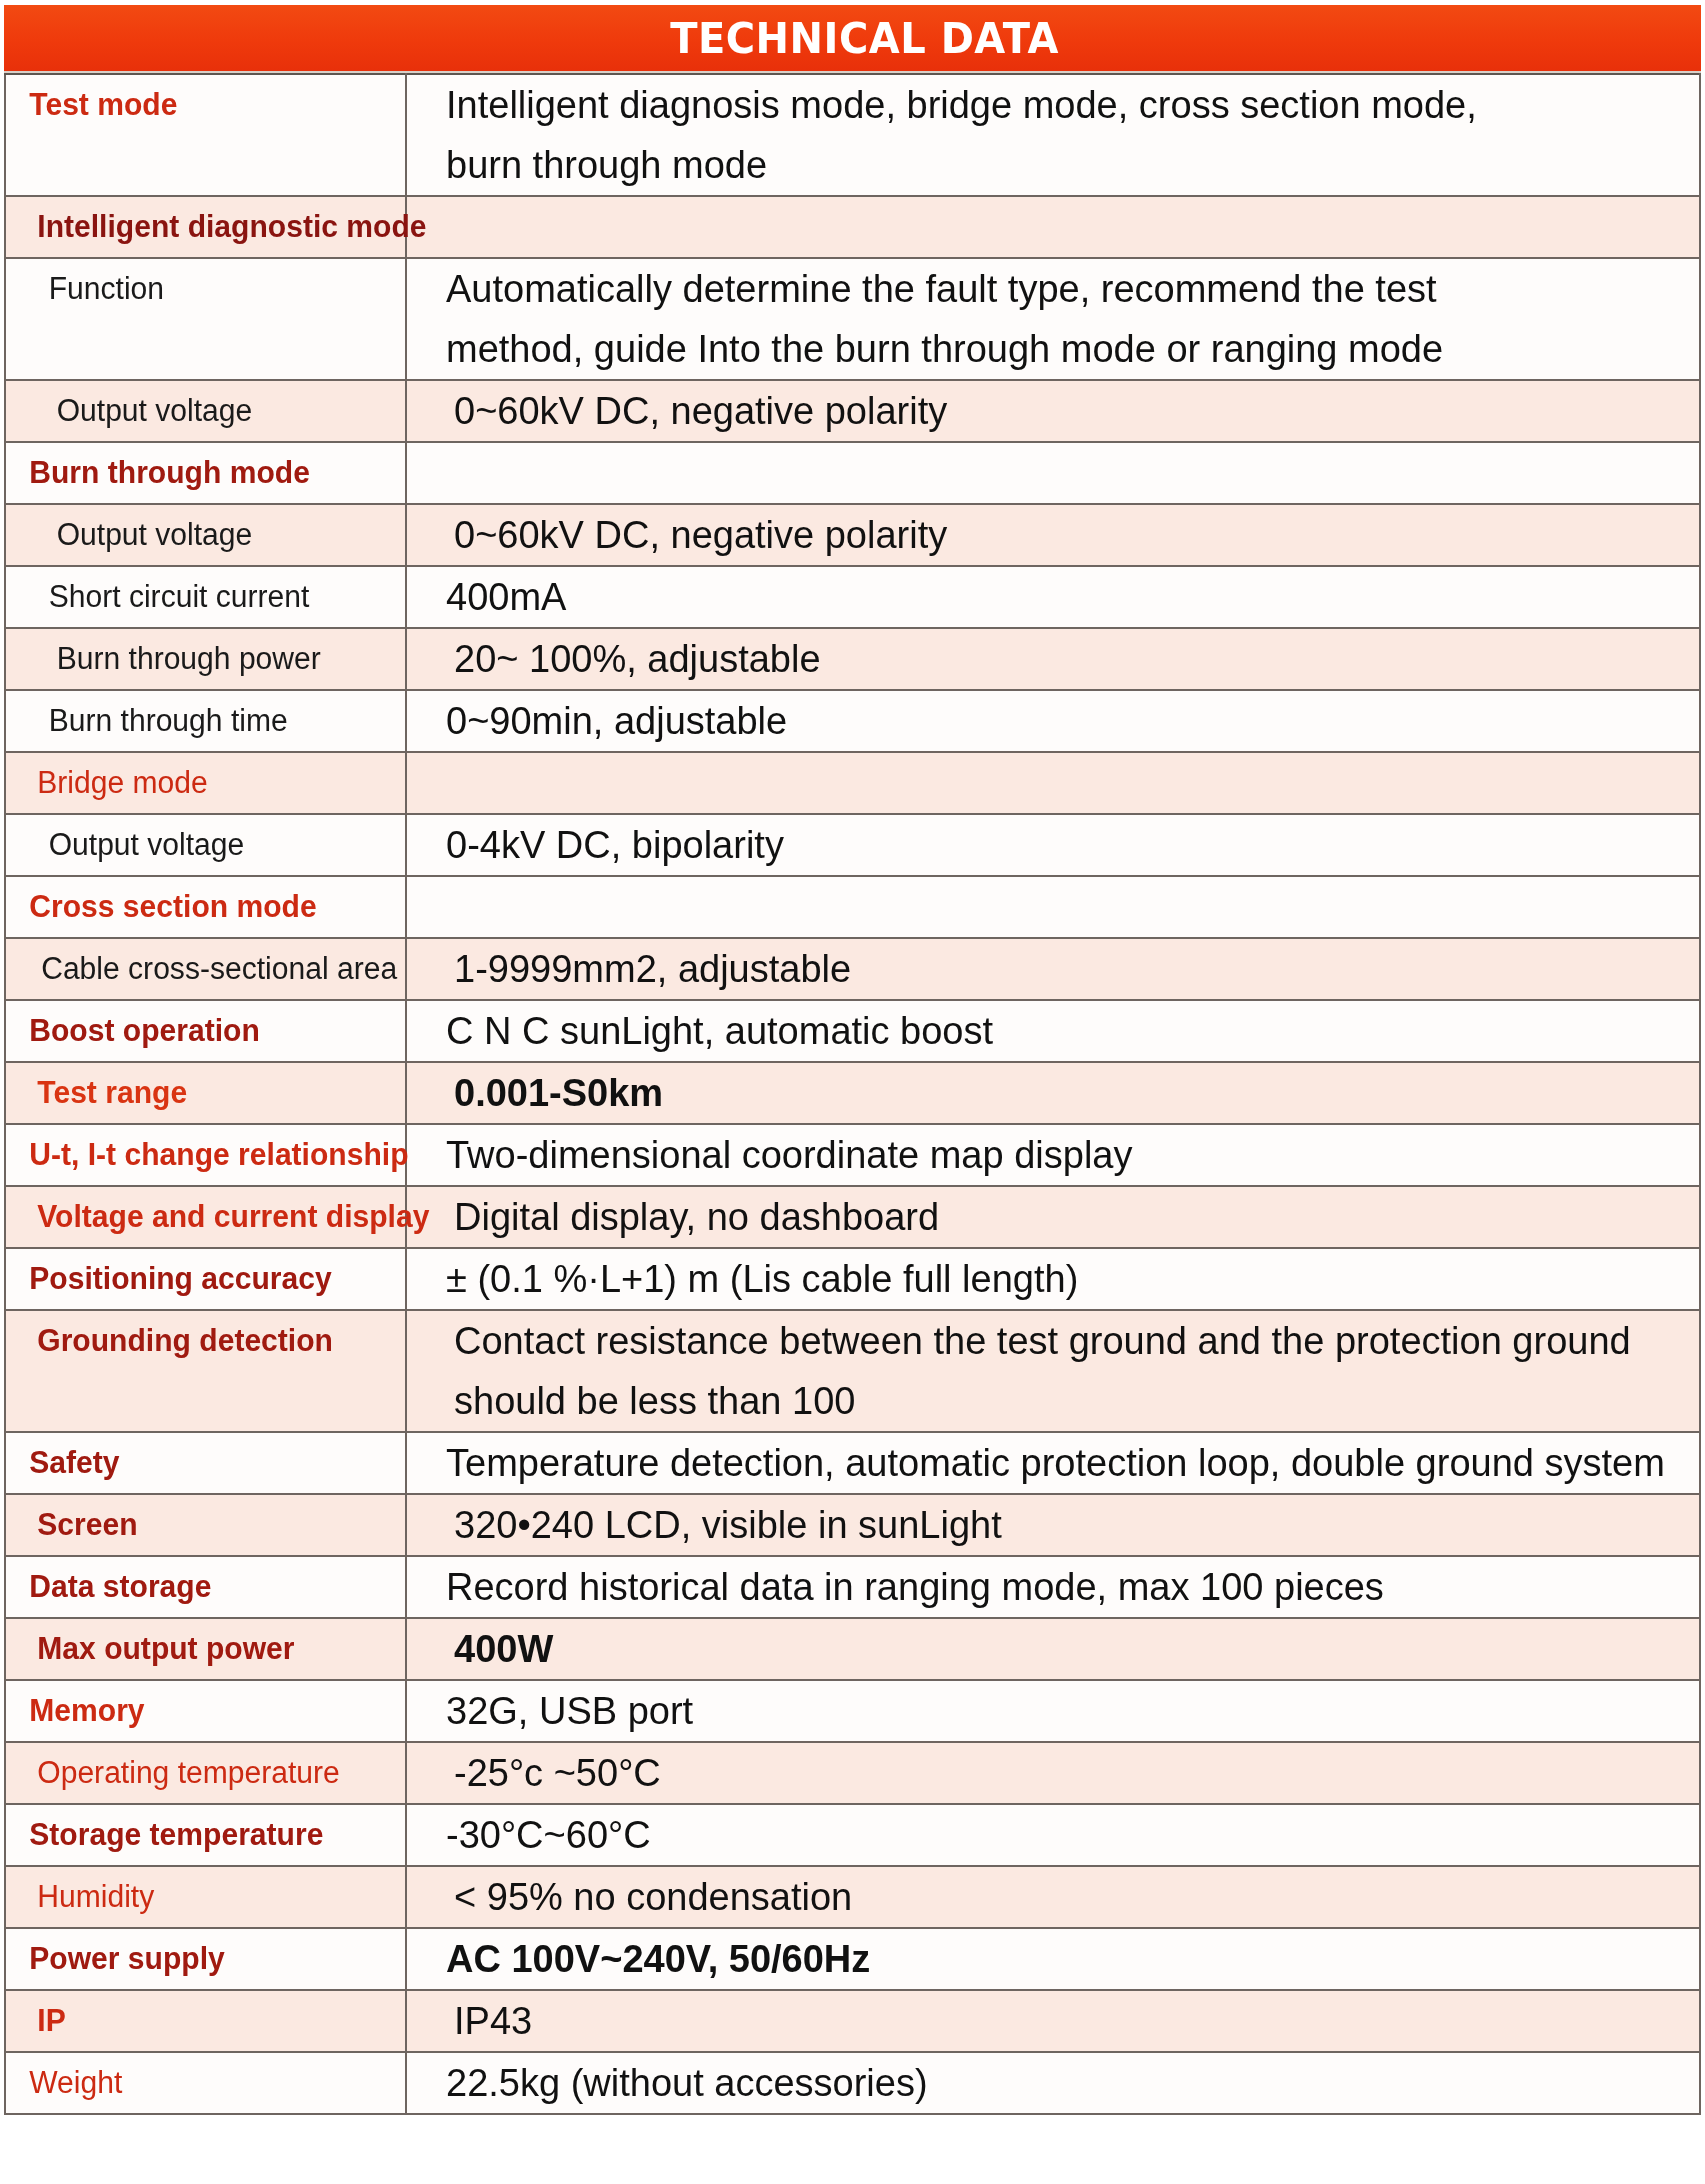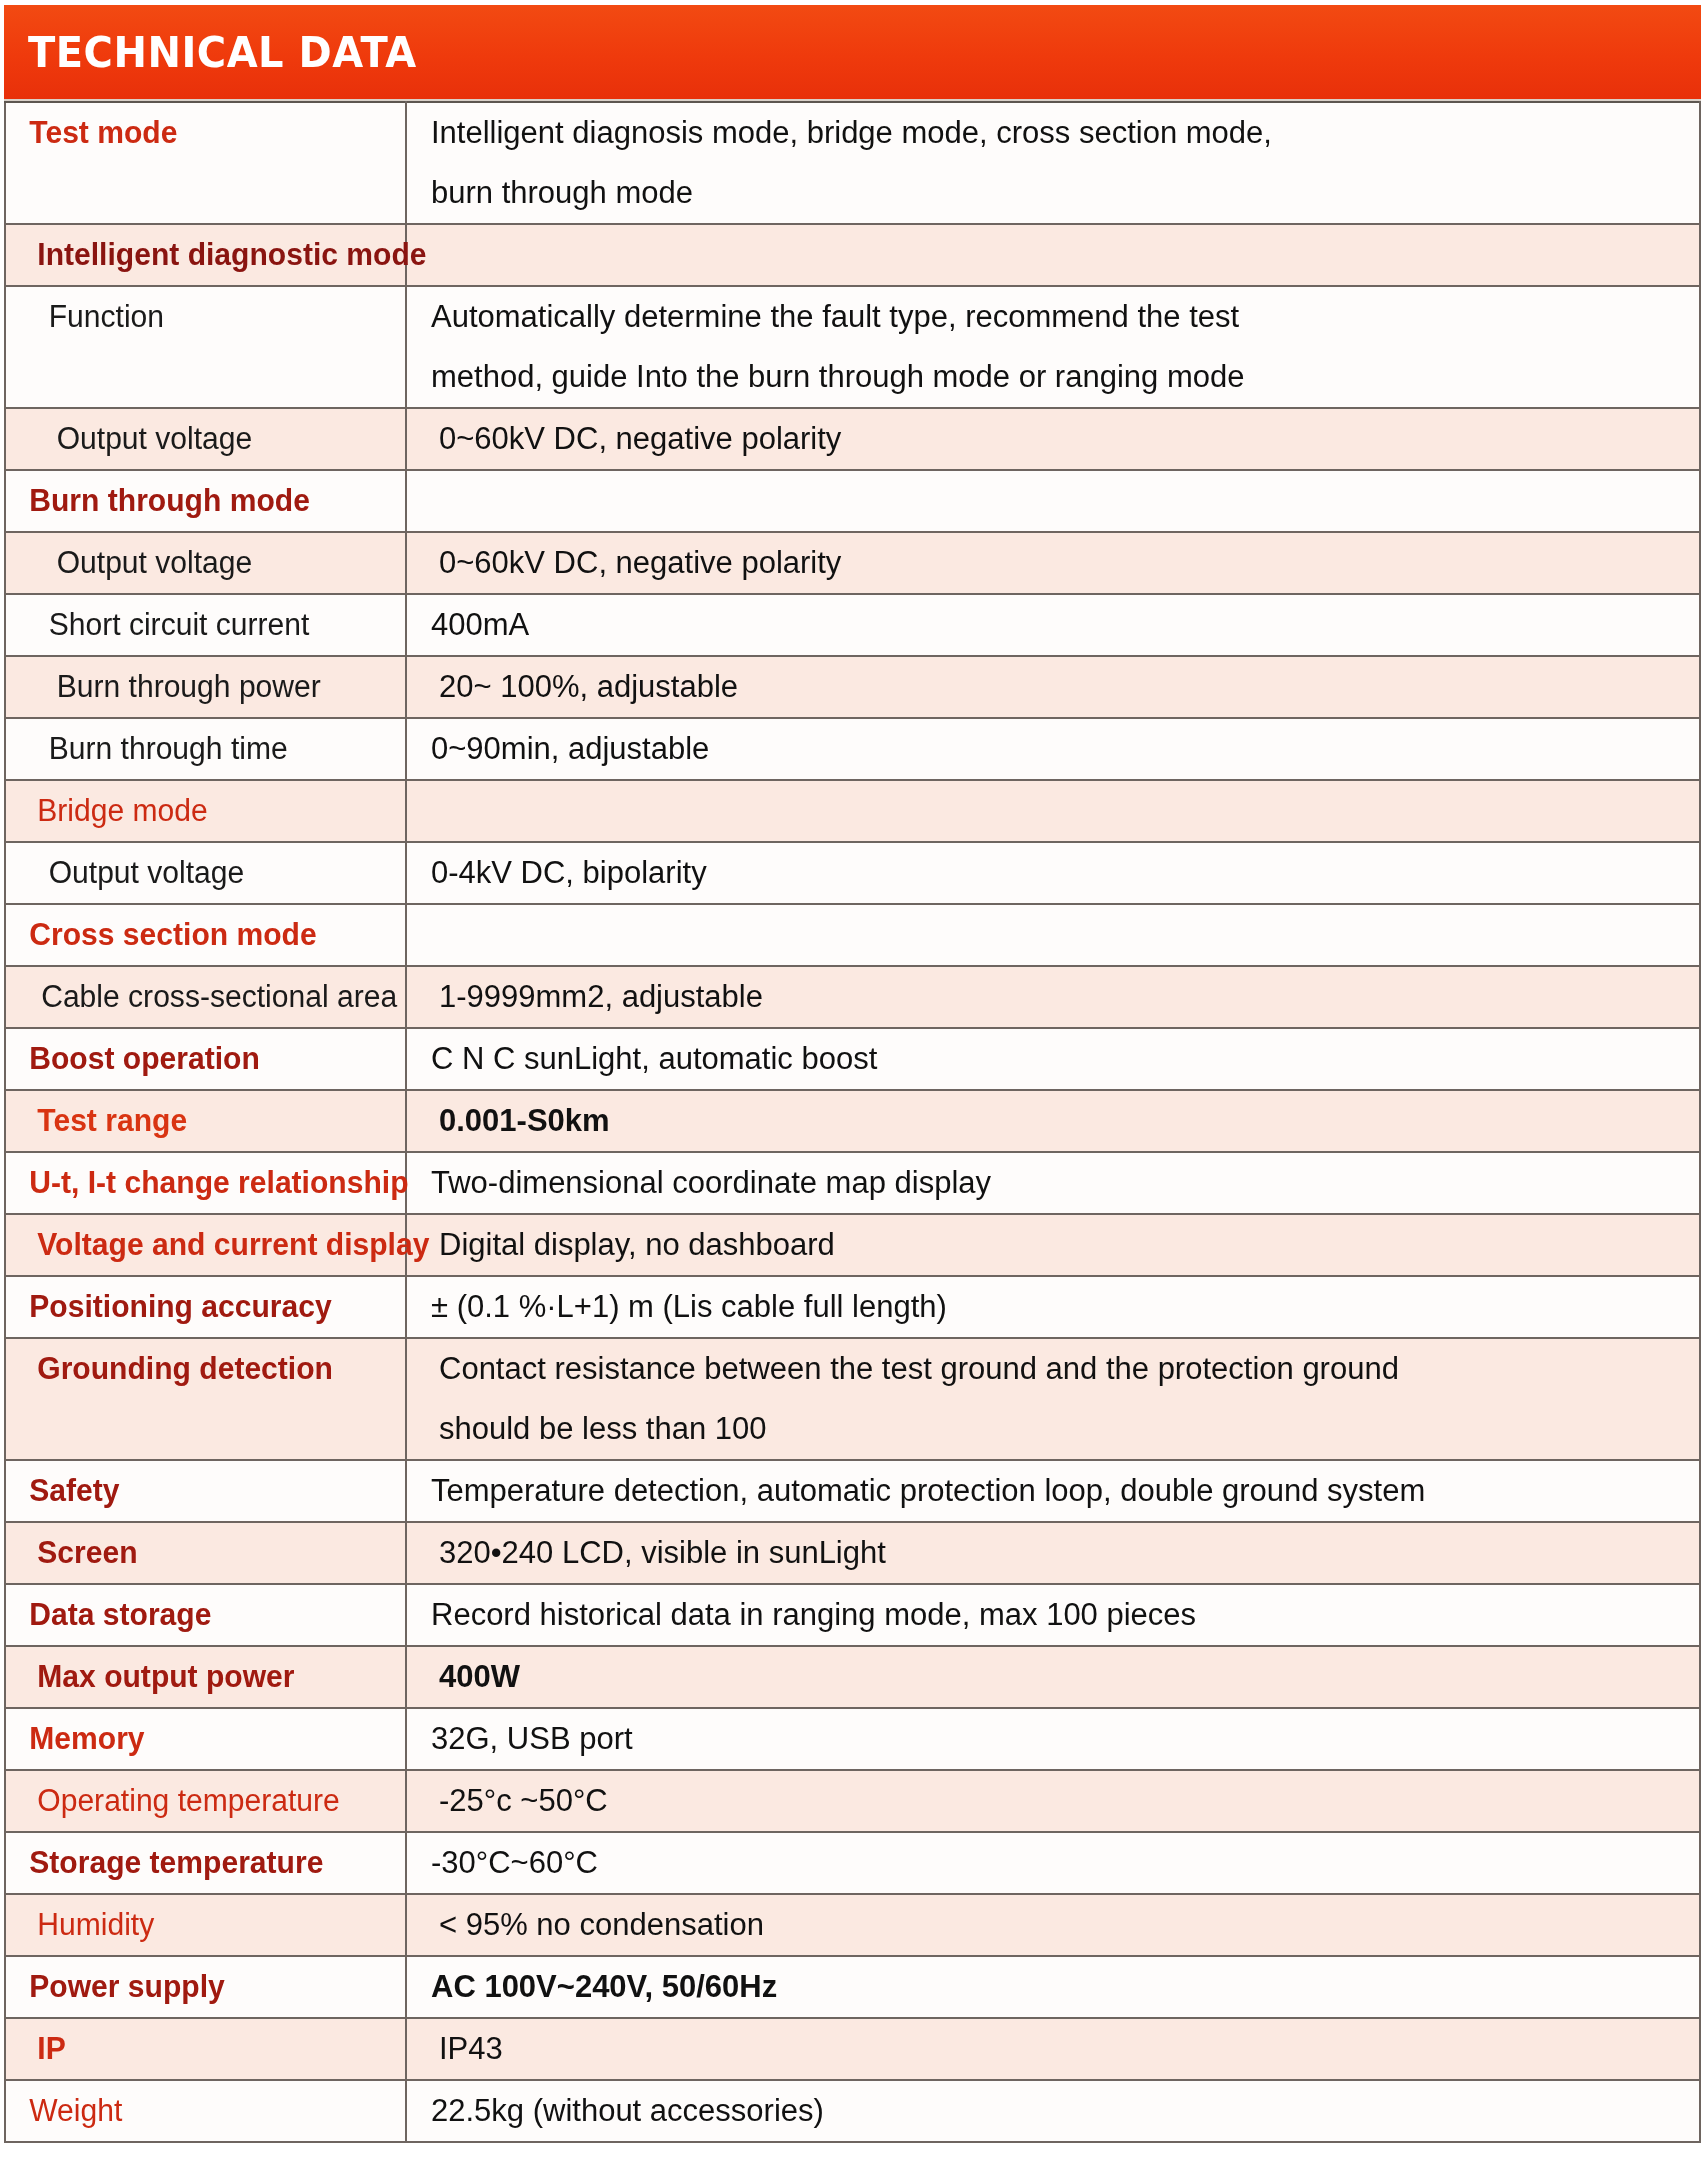--- a/index.html
+++ b/index.html
@@ -1,23 +1,24 @@
 <!DOCTYPE html>
 <html><head>
 <meta charset="utf-8">
 <style>
   html, body { margin: 0; padding: 0; background: #ffffff; }
   body { width: 1705px; height: 2184px; position: relative; overflow: hidden; font-family: "Liberation Sans", sans-serif; }
   .sheet { position: absolute; left: 4px; top: 5px; width: 1697px; }
   .title-bar {
-    height: 96px;
+    height: 68px;
     background: linear-gradient(180deg, #f24a12 0%, #ef3a0c 55%, #e8300a 100%);
     display: flex; align-items: center;
     border-bottom: 2px solid #d9d0c8;
     box-sizing: border-box;
+    justify-content: center;
   }
   .title-text {
     color: #ffffff; font-family: "DejaVu Sans", sans-serif; font-weight: bold;
     font-size: 40px; letter-spacing: 0.5px; padding-left: 24px; transform: scaleY(1.05);
   }
   table.spec { border-collapse: collapse; width: 1697px; table-layout: fixed; }
   table.spec td {
     border: 2px solid #6e6560; border-top: 2px solid #5d5650;
     vertical-align: top; box-sizing: border-box; padding: 0;
   }
@@ -27,22 +28,23 @@
   table.spec tr.even td { background: #fbe9e1; padding-left: 8px; }
   td.label { width: 401px; }
   .label-text {
     display: block; font-size: 31px; line-height: 60px; padding-left: 24px;
     white-space: nowrap; transform: scaleX(0.97); transform-origin: left center;
   }
   .label-text.bold { font-weight: bold; }
   .label-text.sub { color: #1a1a1a; padding-left: 44px; font-weight: normal; }
   .label-text.sub.cable { padding-left: 28px; }
   .value-text {
-    display: block; font-size: 31px; line-height: 60px; padding-left: 24px; color: #111111;
+    display: block; font-size: 38px; line-height: 60px; padding-left: 24px; color: #111111;
     white-space: pre-line;
+    margin-left: 15px;
   }
   .value-text.bold { font-weight: bold; }
   .c-red { color: #cc2a12; }
   .c-dark { color: #a01a10; }
   .c-maroon { color: #8a1410; }
   .c-orange { color: #d93412; }
 </style>
 </head>
 <body>
 

